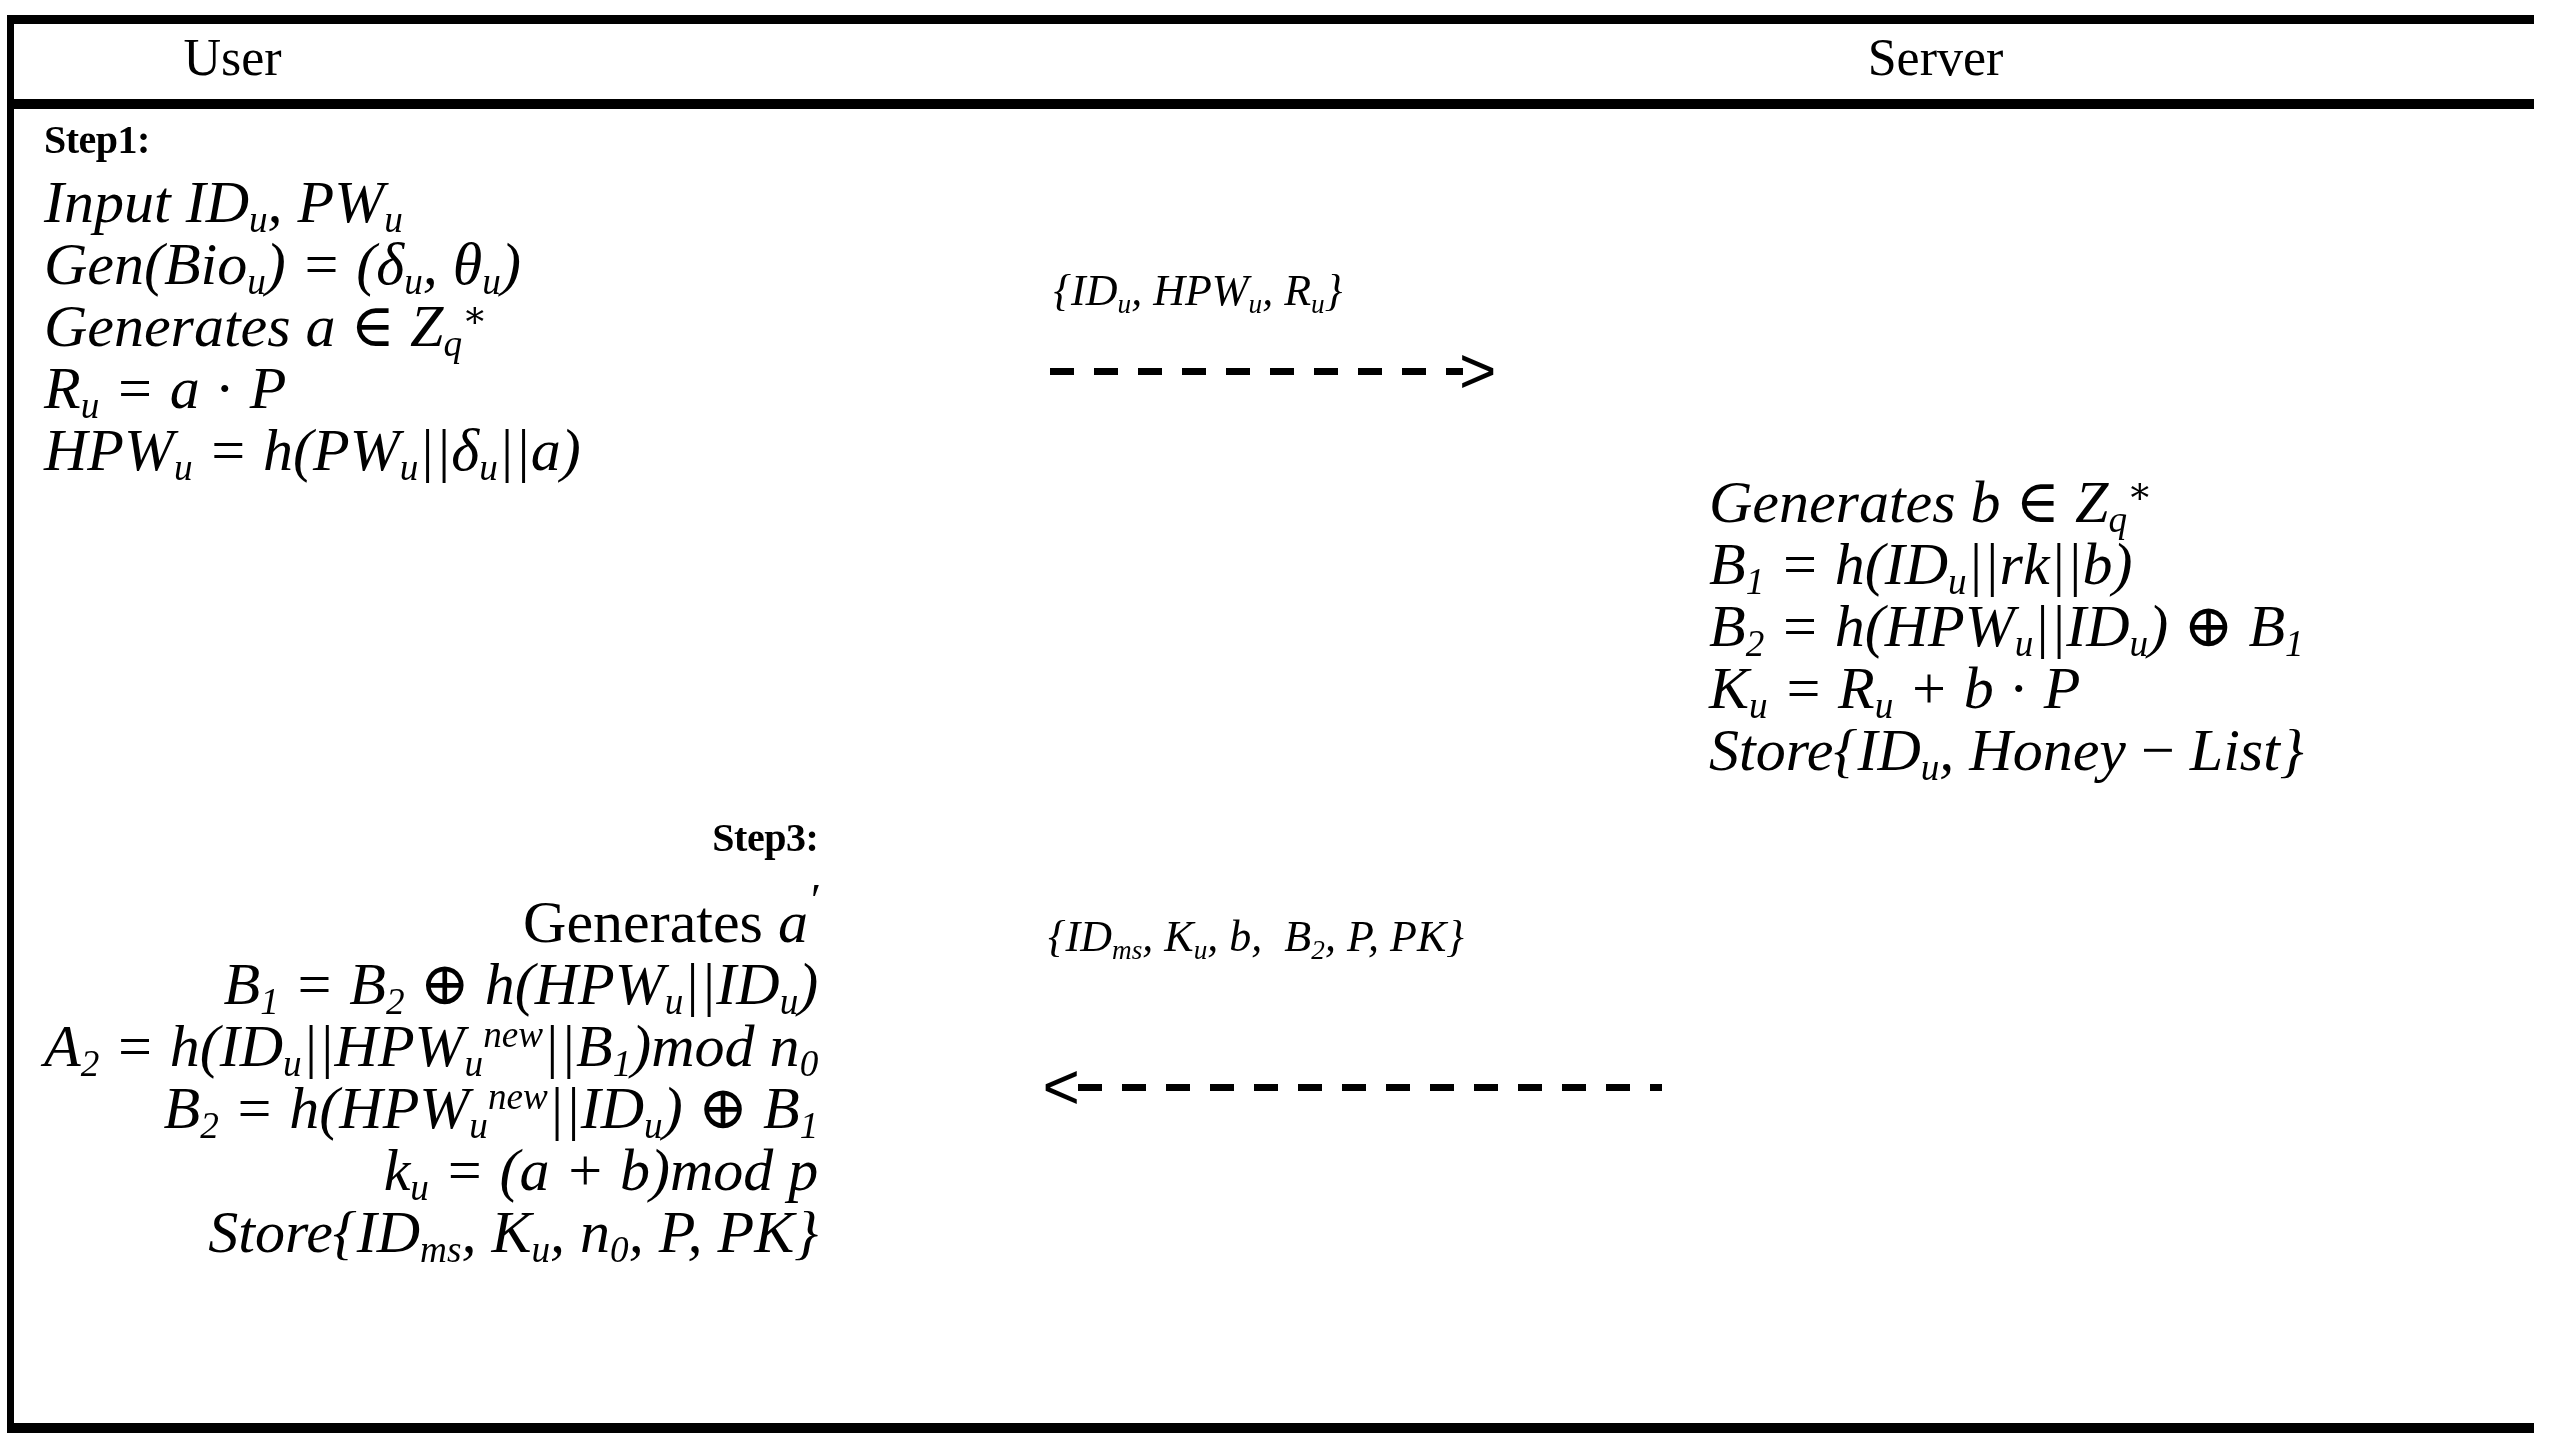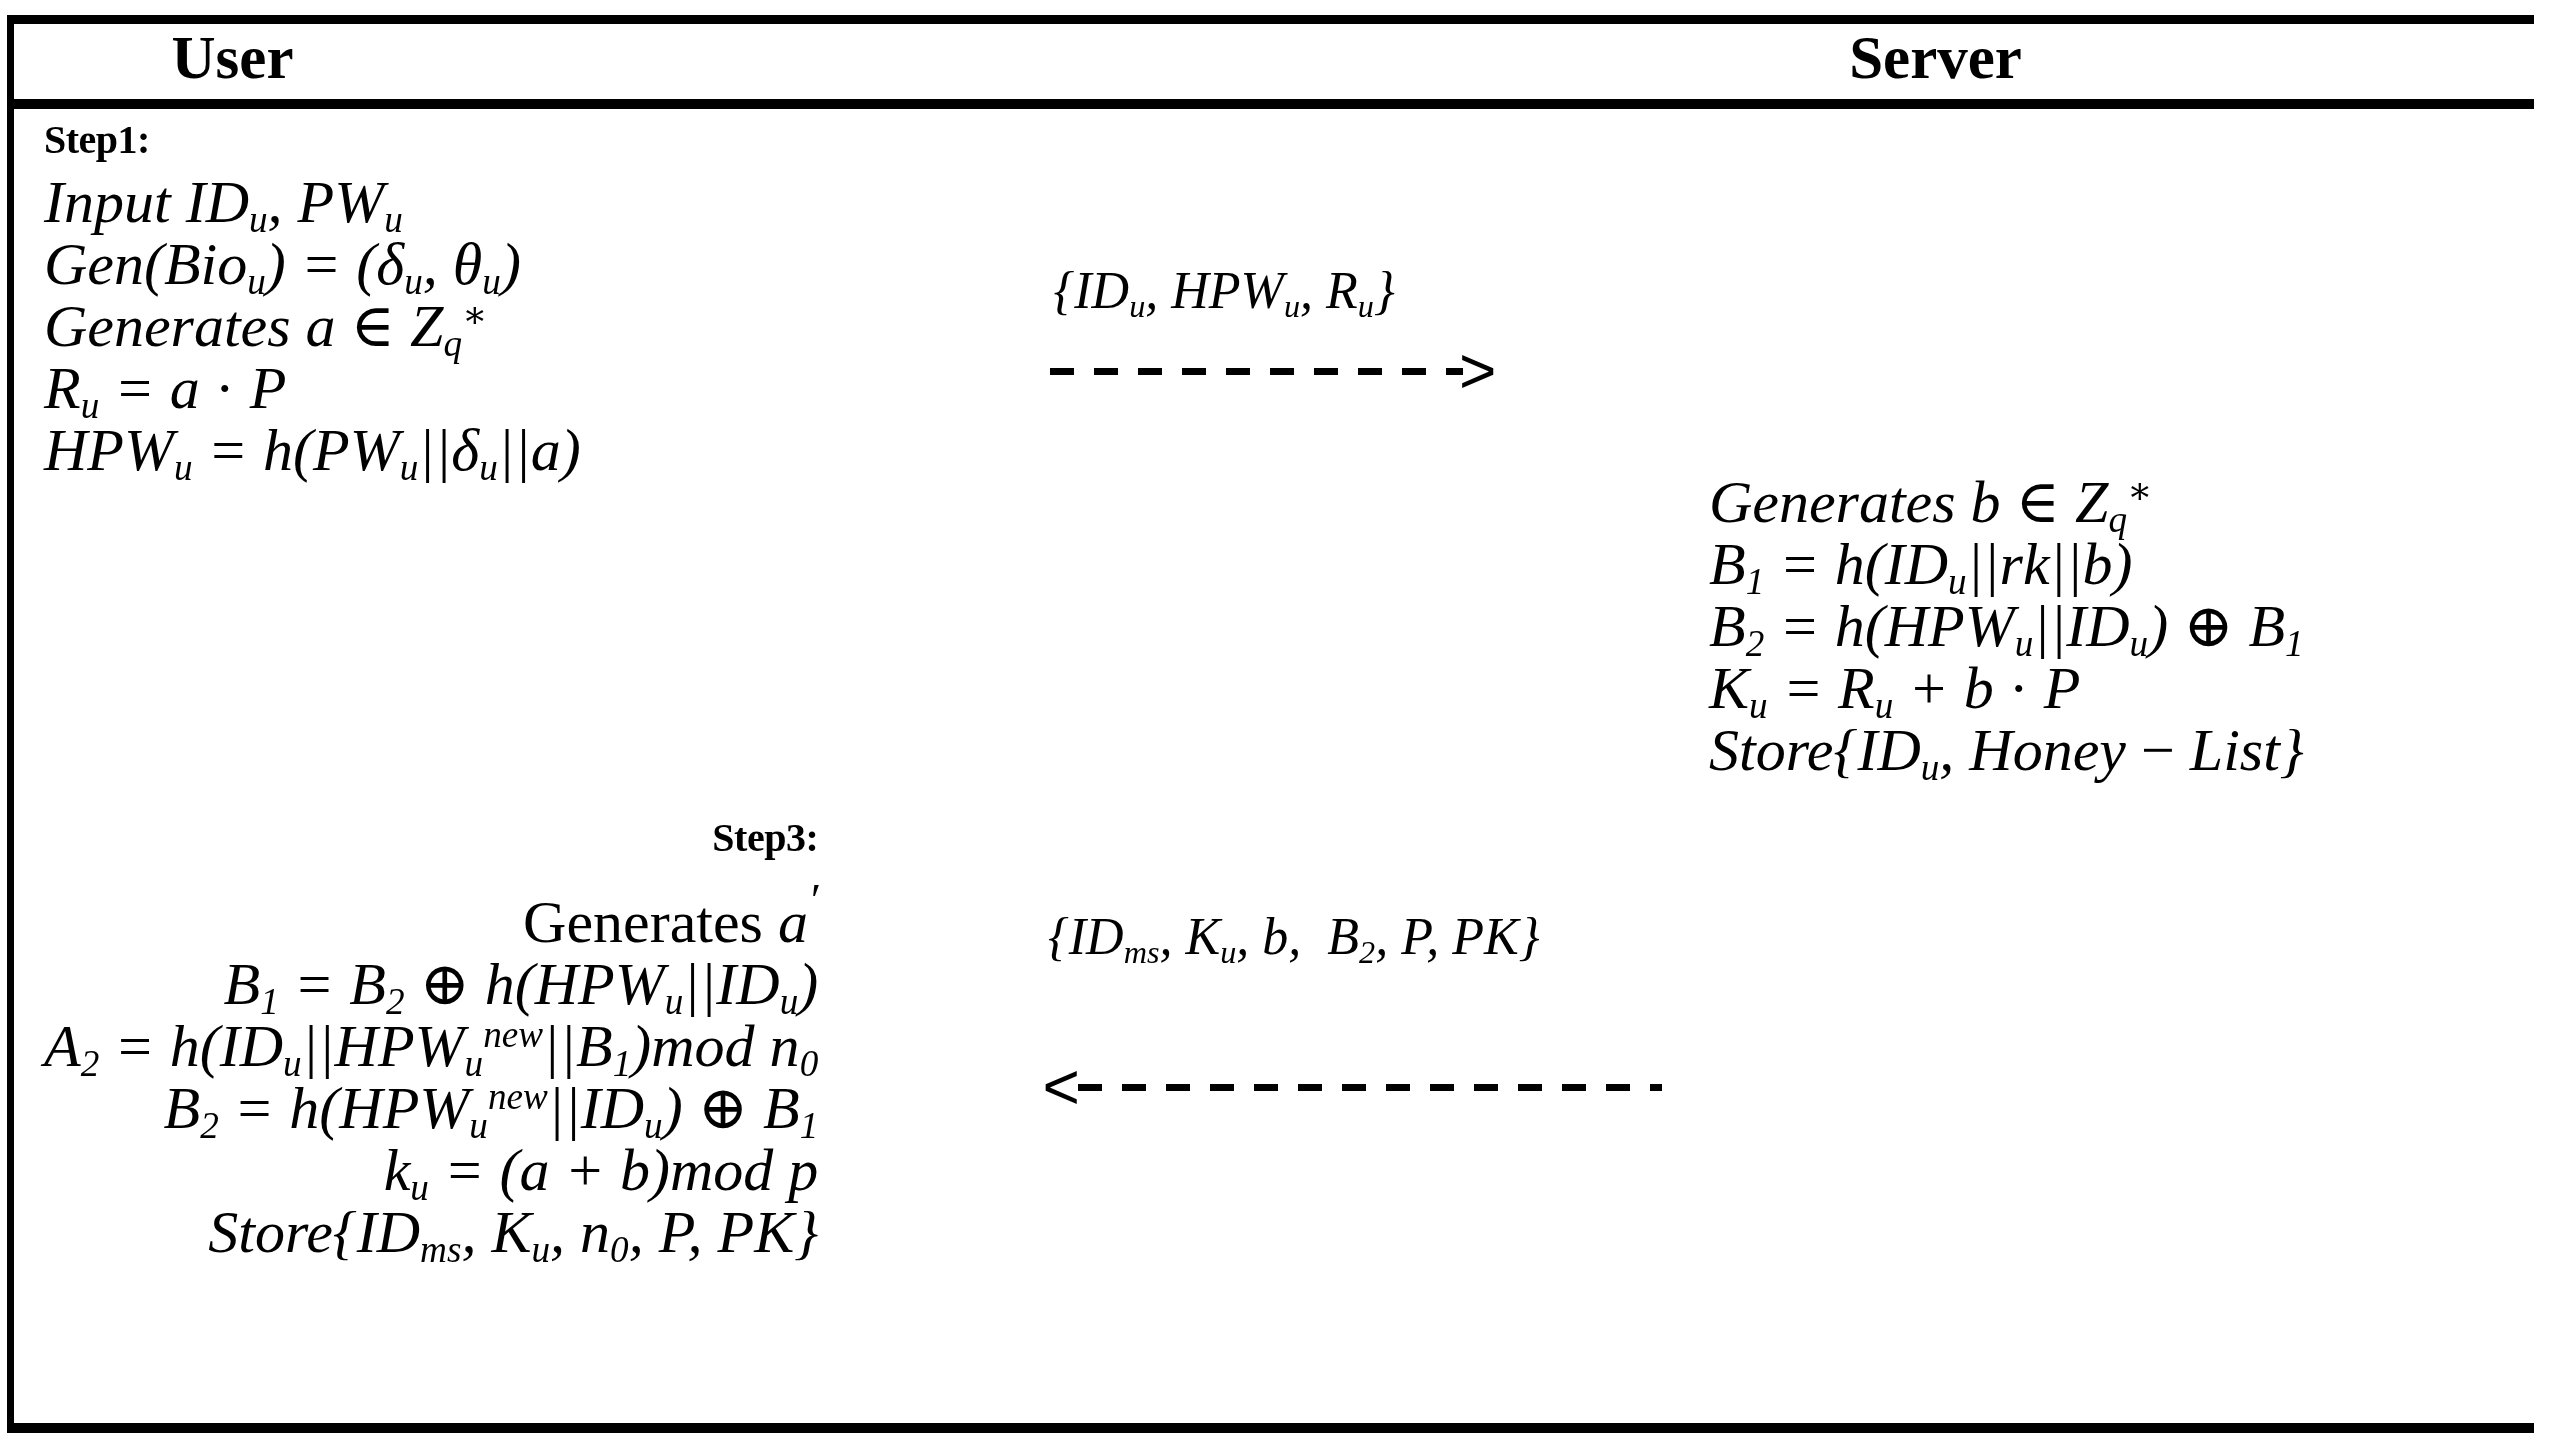--- a/index.html
+++ b/index.html
@@ -35,22 +35,22 @@
     height: 1418px;
     background: #000000;
   }
 
   
   .col-head {
     position: absolute;
     top: 22px;
     height: 71px;
     line-height: 71px;
-    font-size: 61px;
-    font-weight: 700;
+    font-size: 52px;
+    font-weight: 400;
     font-style: normal;
     text-align: center;
     white-space: nowrap;
   }
   .col-head-user   { left: 82px;   width: 301px; }
   .col-head-server { left: 1762px; width: 347px; }
 
   
   .col {
     position: absolute;
@@ -71,21 +71,21 @@
   }
   .eq {
     font-style: italic;
     font-size: 60px;
     line-height: 62px;
     white-space: nowrap;
   }
   .eq.upright { font-style: normal; }
   .msg {
     font-style: italic;
-    font-size: 52px;
+    font-size: 44px;
     line-height: 62px;
     white-space: nowrap;
   }
   sub, sup {
     font-size: 0.62em;
     font-style: italic;
     line-height: 0;
   }
   sub { vertical-align: -0.28em; }
   sup { vertical-align: 0.50em; }

